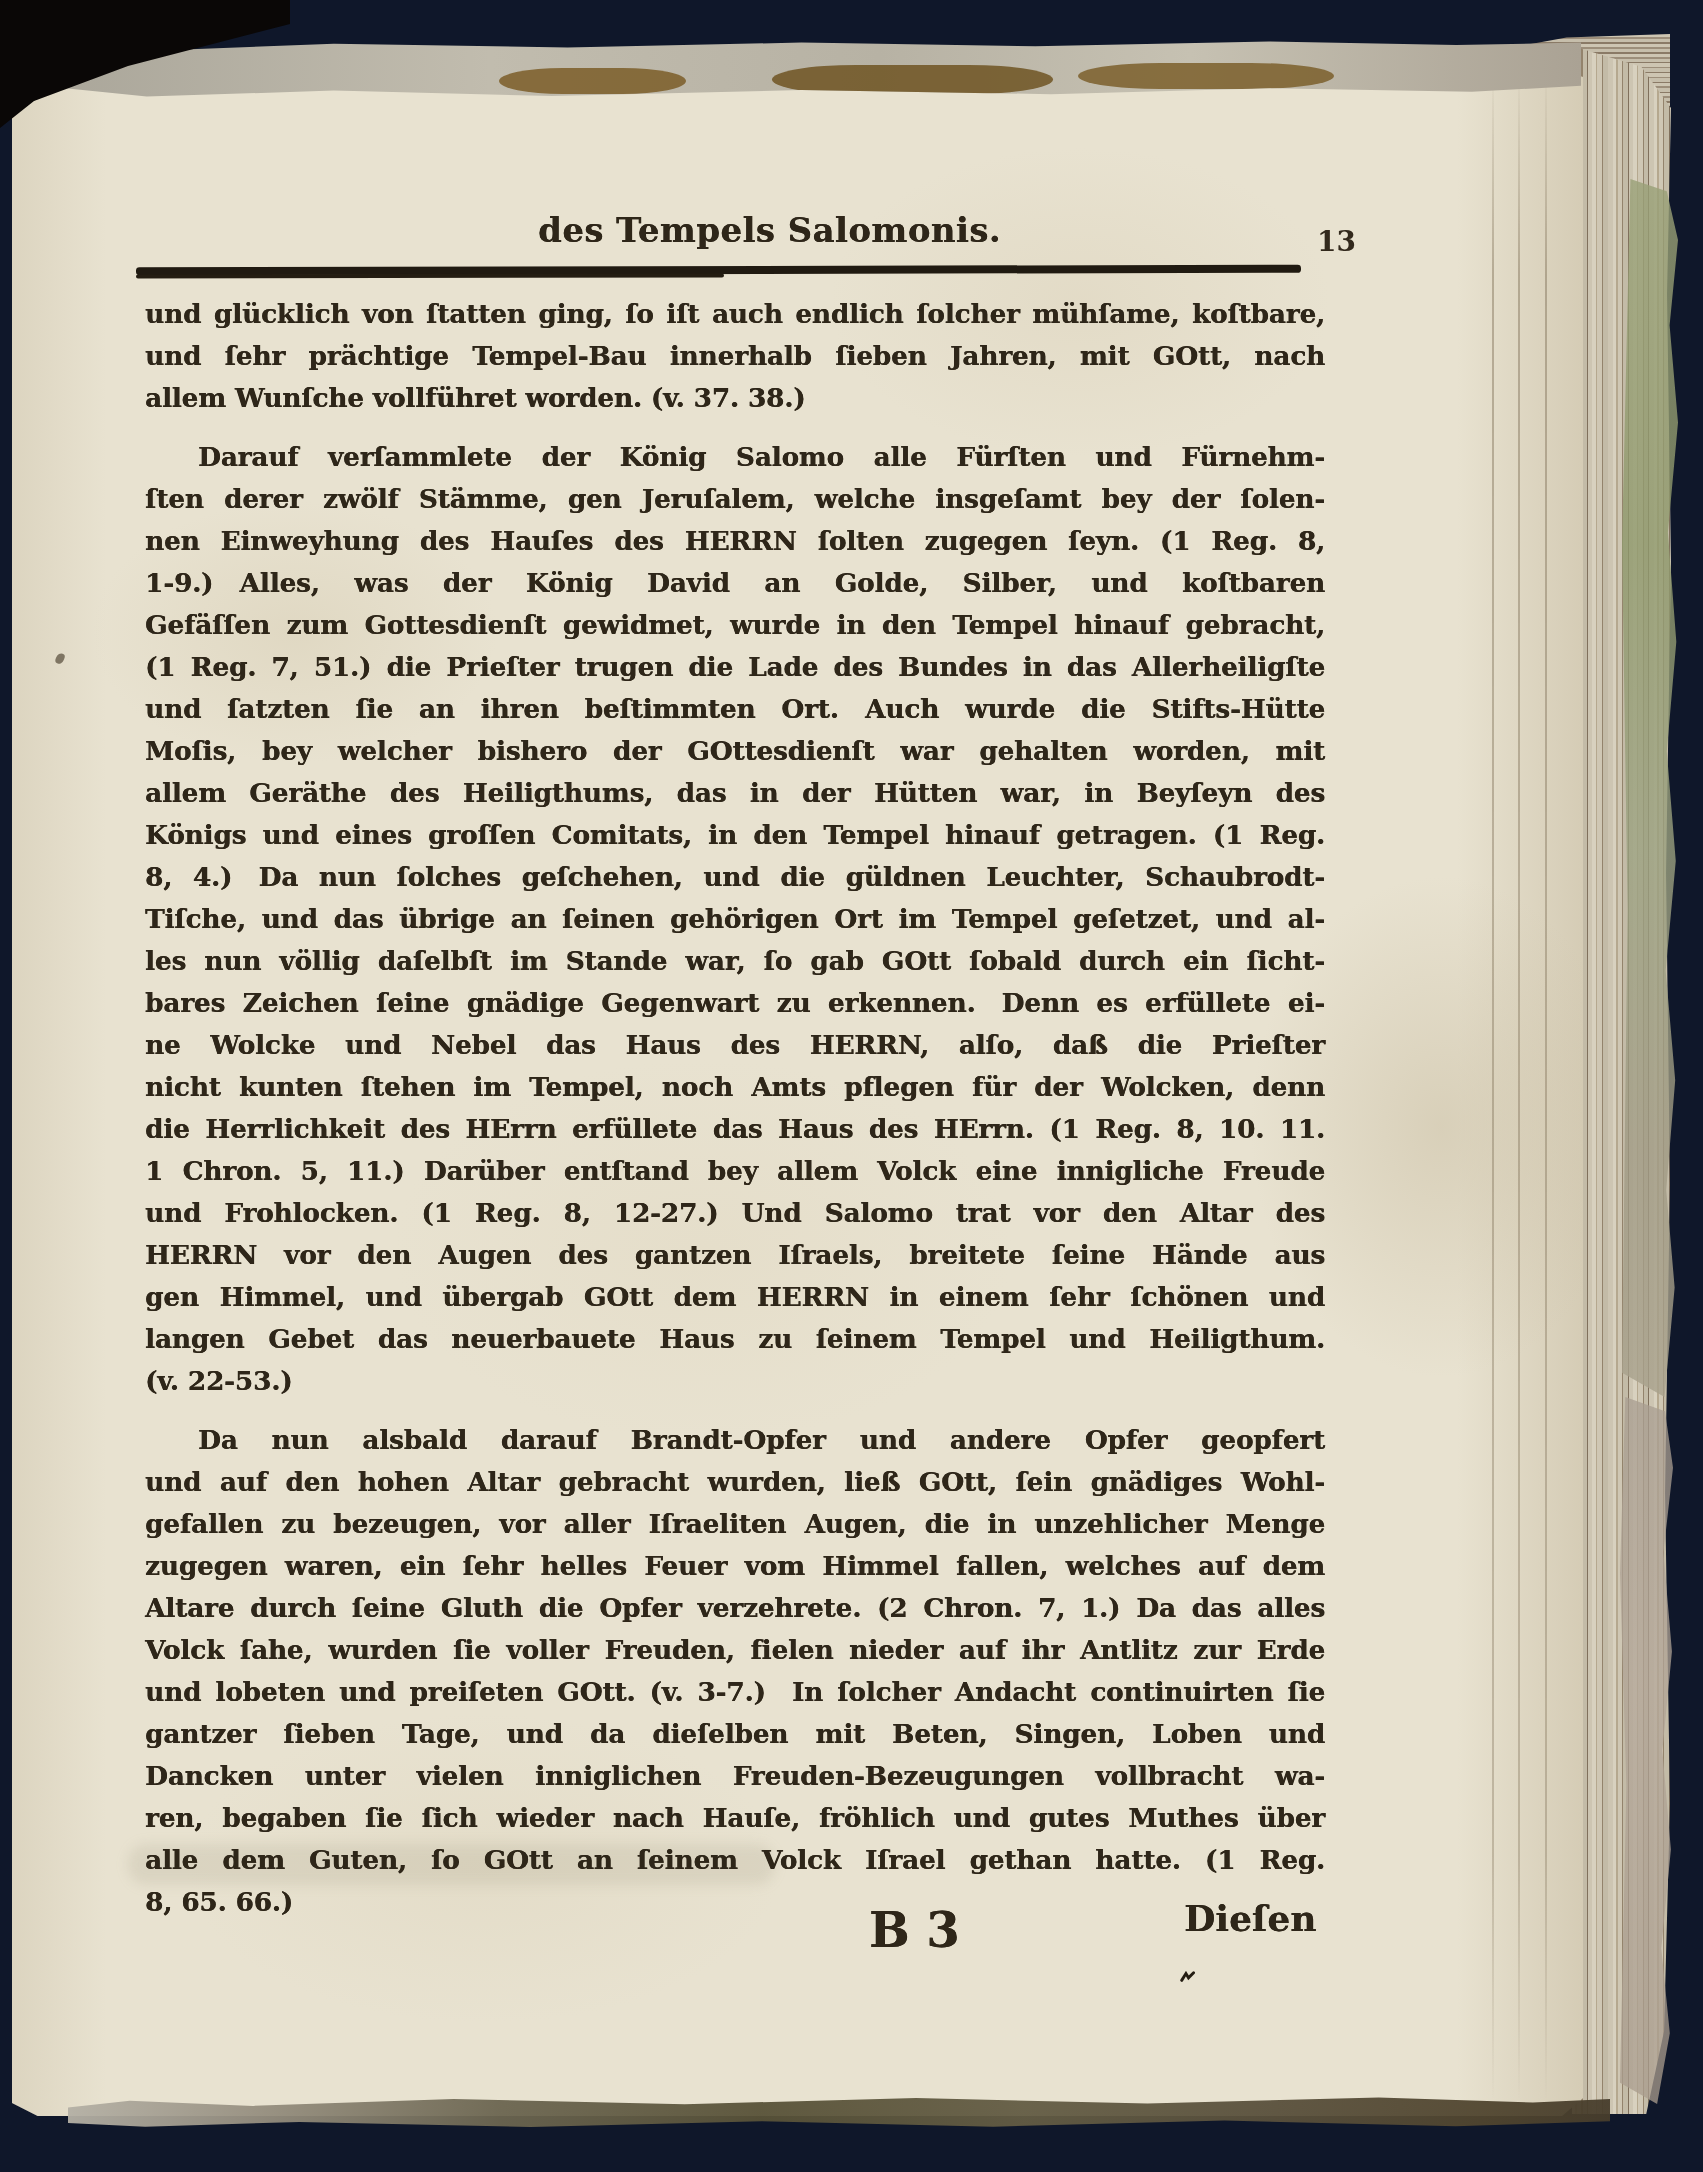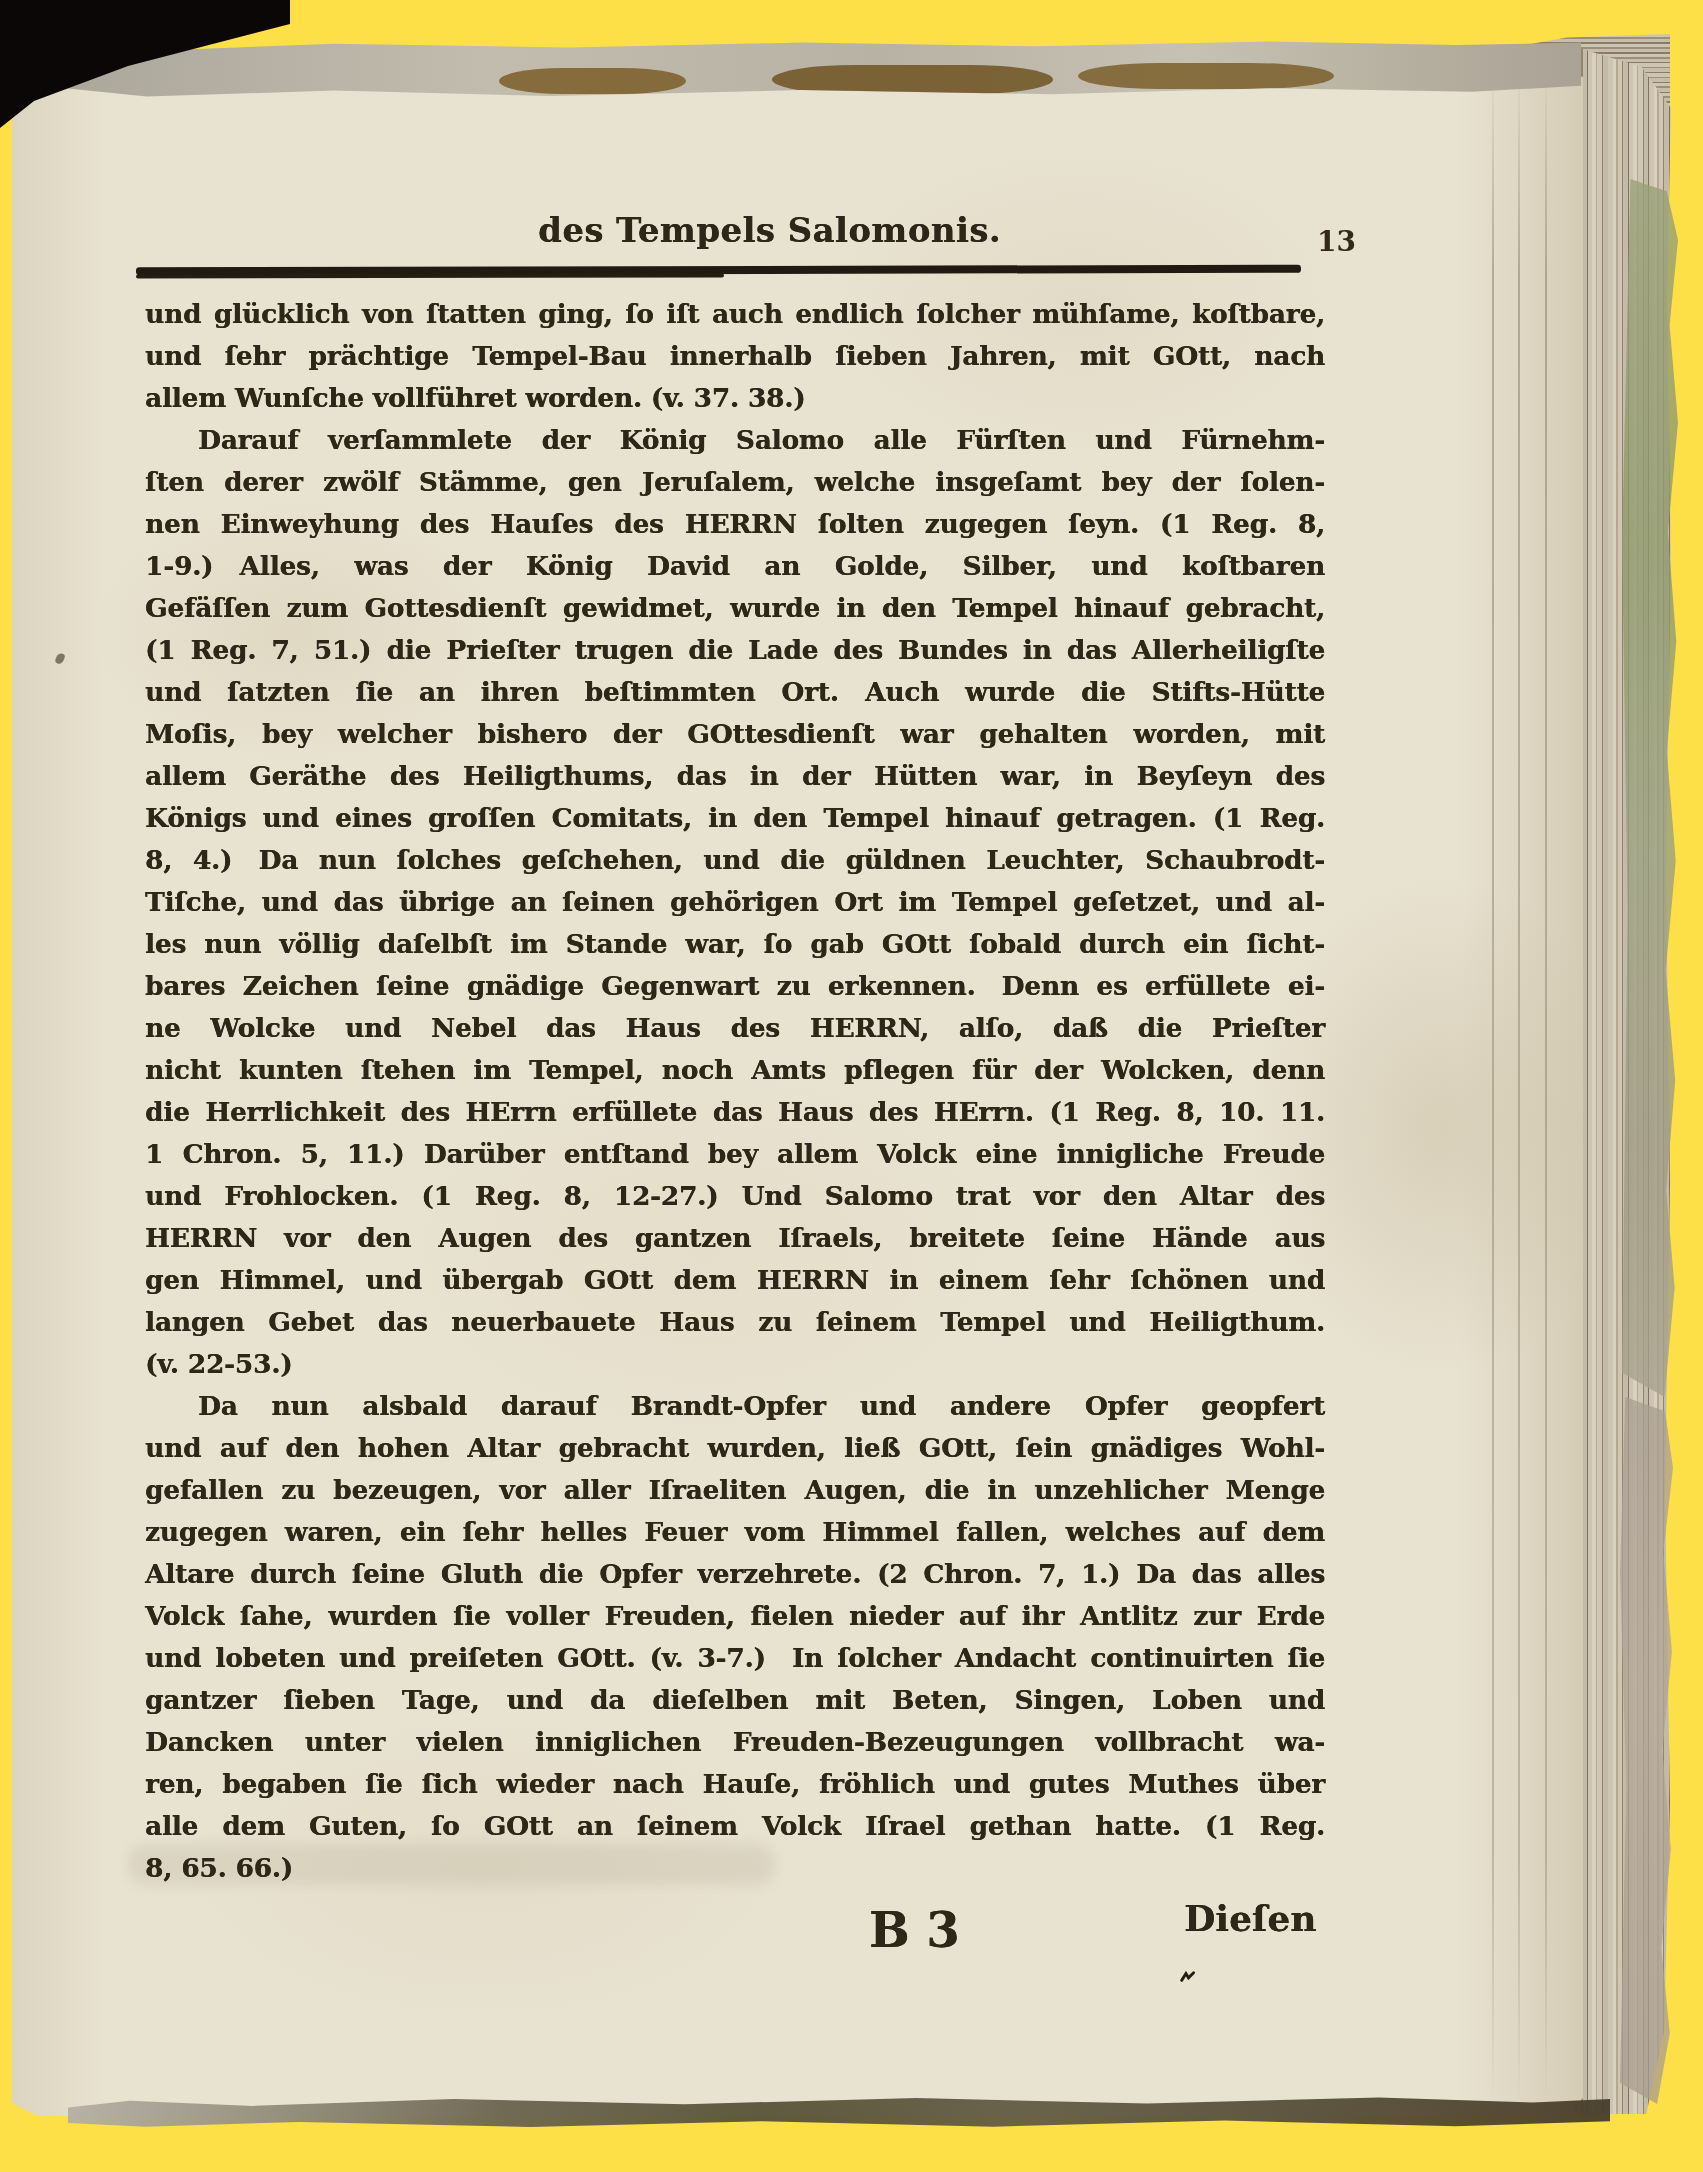--- a/index.html
+++ b/index.html
@@ -1,16 +1,16 @@
 <!DOCTYPE html>
 <html style="font-size:13.6px"><head>
 <meta charset="utf-8">
 <style>
   html,body{margin:0;padding:0;background:#0a0706;}
-  .scene{position:relative;width:1704px;height:2173px;background:#fde047;overflow:hidden;
+  .scene{position:relative;width:1704px;height:2173px;background:#0f172a;overflow:hidden;
          font-family:"DejaVu Serif","Liberation Serif",serif;}
 
   
   .page{position:absolute;left:12px;top:55px;width:1571px;height:2061px;z-index:2;
         background-color:#e8e2d0;
         background-image:
           radial-gradient(ellipse 290px 187px at 18% 28%, rgba(214,204,178,.45), transparent 70%),
           radial-gradient(ellipse 358px 221px at 68% 12%, rgba(218,208,184,.40), transparent 70%),
           radial-gradient(ellipse 443px 273px at 44% 58%, rgba(224,215,192,.38), transparent 70%),
           radial-gradient(ellipse 273px 358px at 91% 52%, rgba(197,185,157,.45), transparent 70%),
@@ -36,21 +36,21 @@
   .rule{position:absolute;left:124px;top:211px;width:1165px;height:7.7px;background:#201a11;
         border-radius:3.4px;transform:rotate(-.12deg);}
   .rule-b{position:absolute;left:124px;top:219px;width:588px;height:4.3px;background:#241d12;
           border-radius:2.6px;transform:rotate(-.1deg);}
 
   
   .text-block{position:absolute;left:133px;top:238px;width:1180px;color:#2e2619;}
   .line{height:42px;line-height:42px;font-size:26.4px;font-weight:700;letter-spacing:-0.2px;
         text-align:justify;text-align-last:justify;text-shadow:0.3px 0 0 #2e2619;}
   .line.last{text-align:right;text-align-last:left;}
-  .line.indent{padding-left:53px;}
+  .line.indent{padding-left:53px;margin-top:17px;}
 
   
   .signature{position:absolute;left:857px;top:1847px;font-size:48px;font-weight:700;color:#2e2619;
              text-shadow:0.3px 0 0 #2e2619;}
   .catchword{position:absolute;left:1172px;top:1842px;font-size:36px;font-weight:700;color:#2e2619;
              text-shadow:0.3px 0 0 #2e2619;}
   .flourish{position:absolute;left:1168px;top:1916px;width:15.3px;height:12.8px;}
 
   
   .top-strip{position:absolute;left:22px;top:39px;width:1559px;height:60px;z-index:3;

